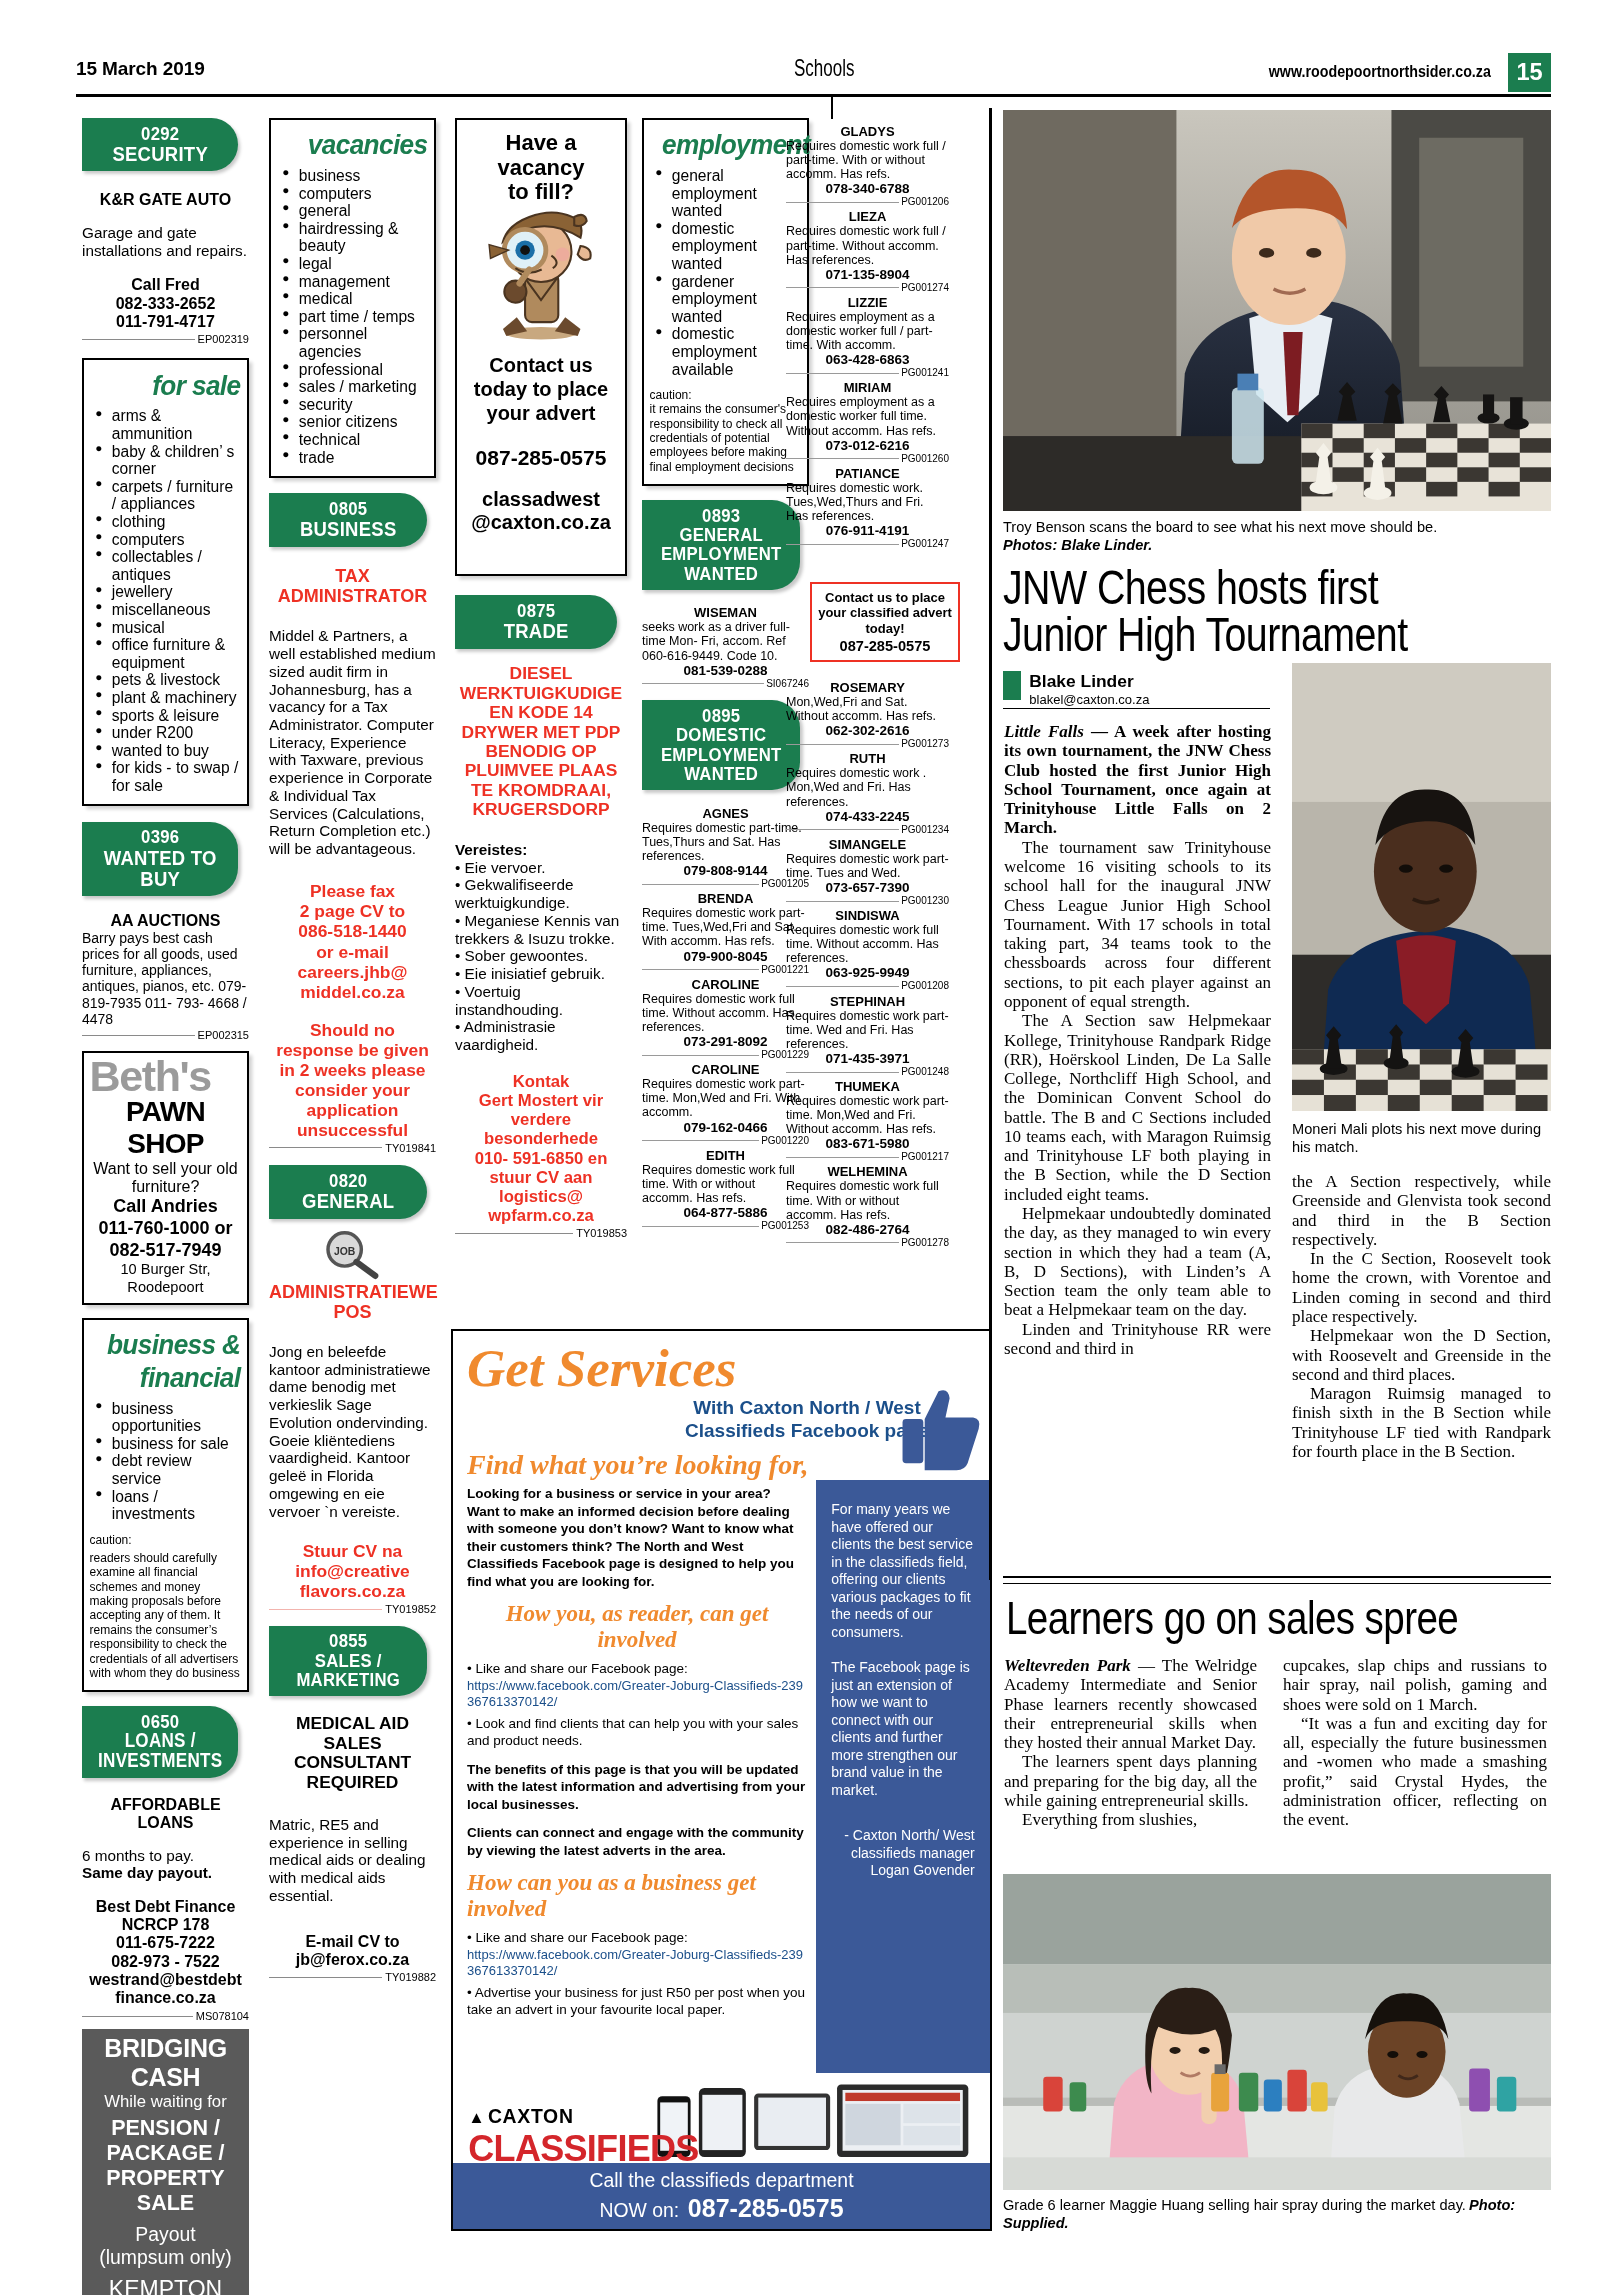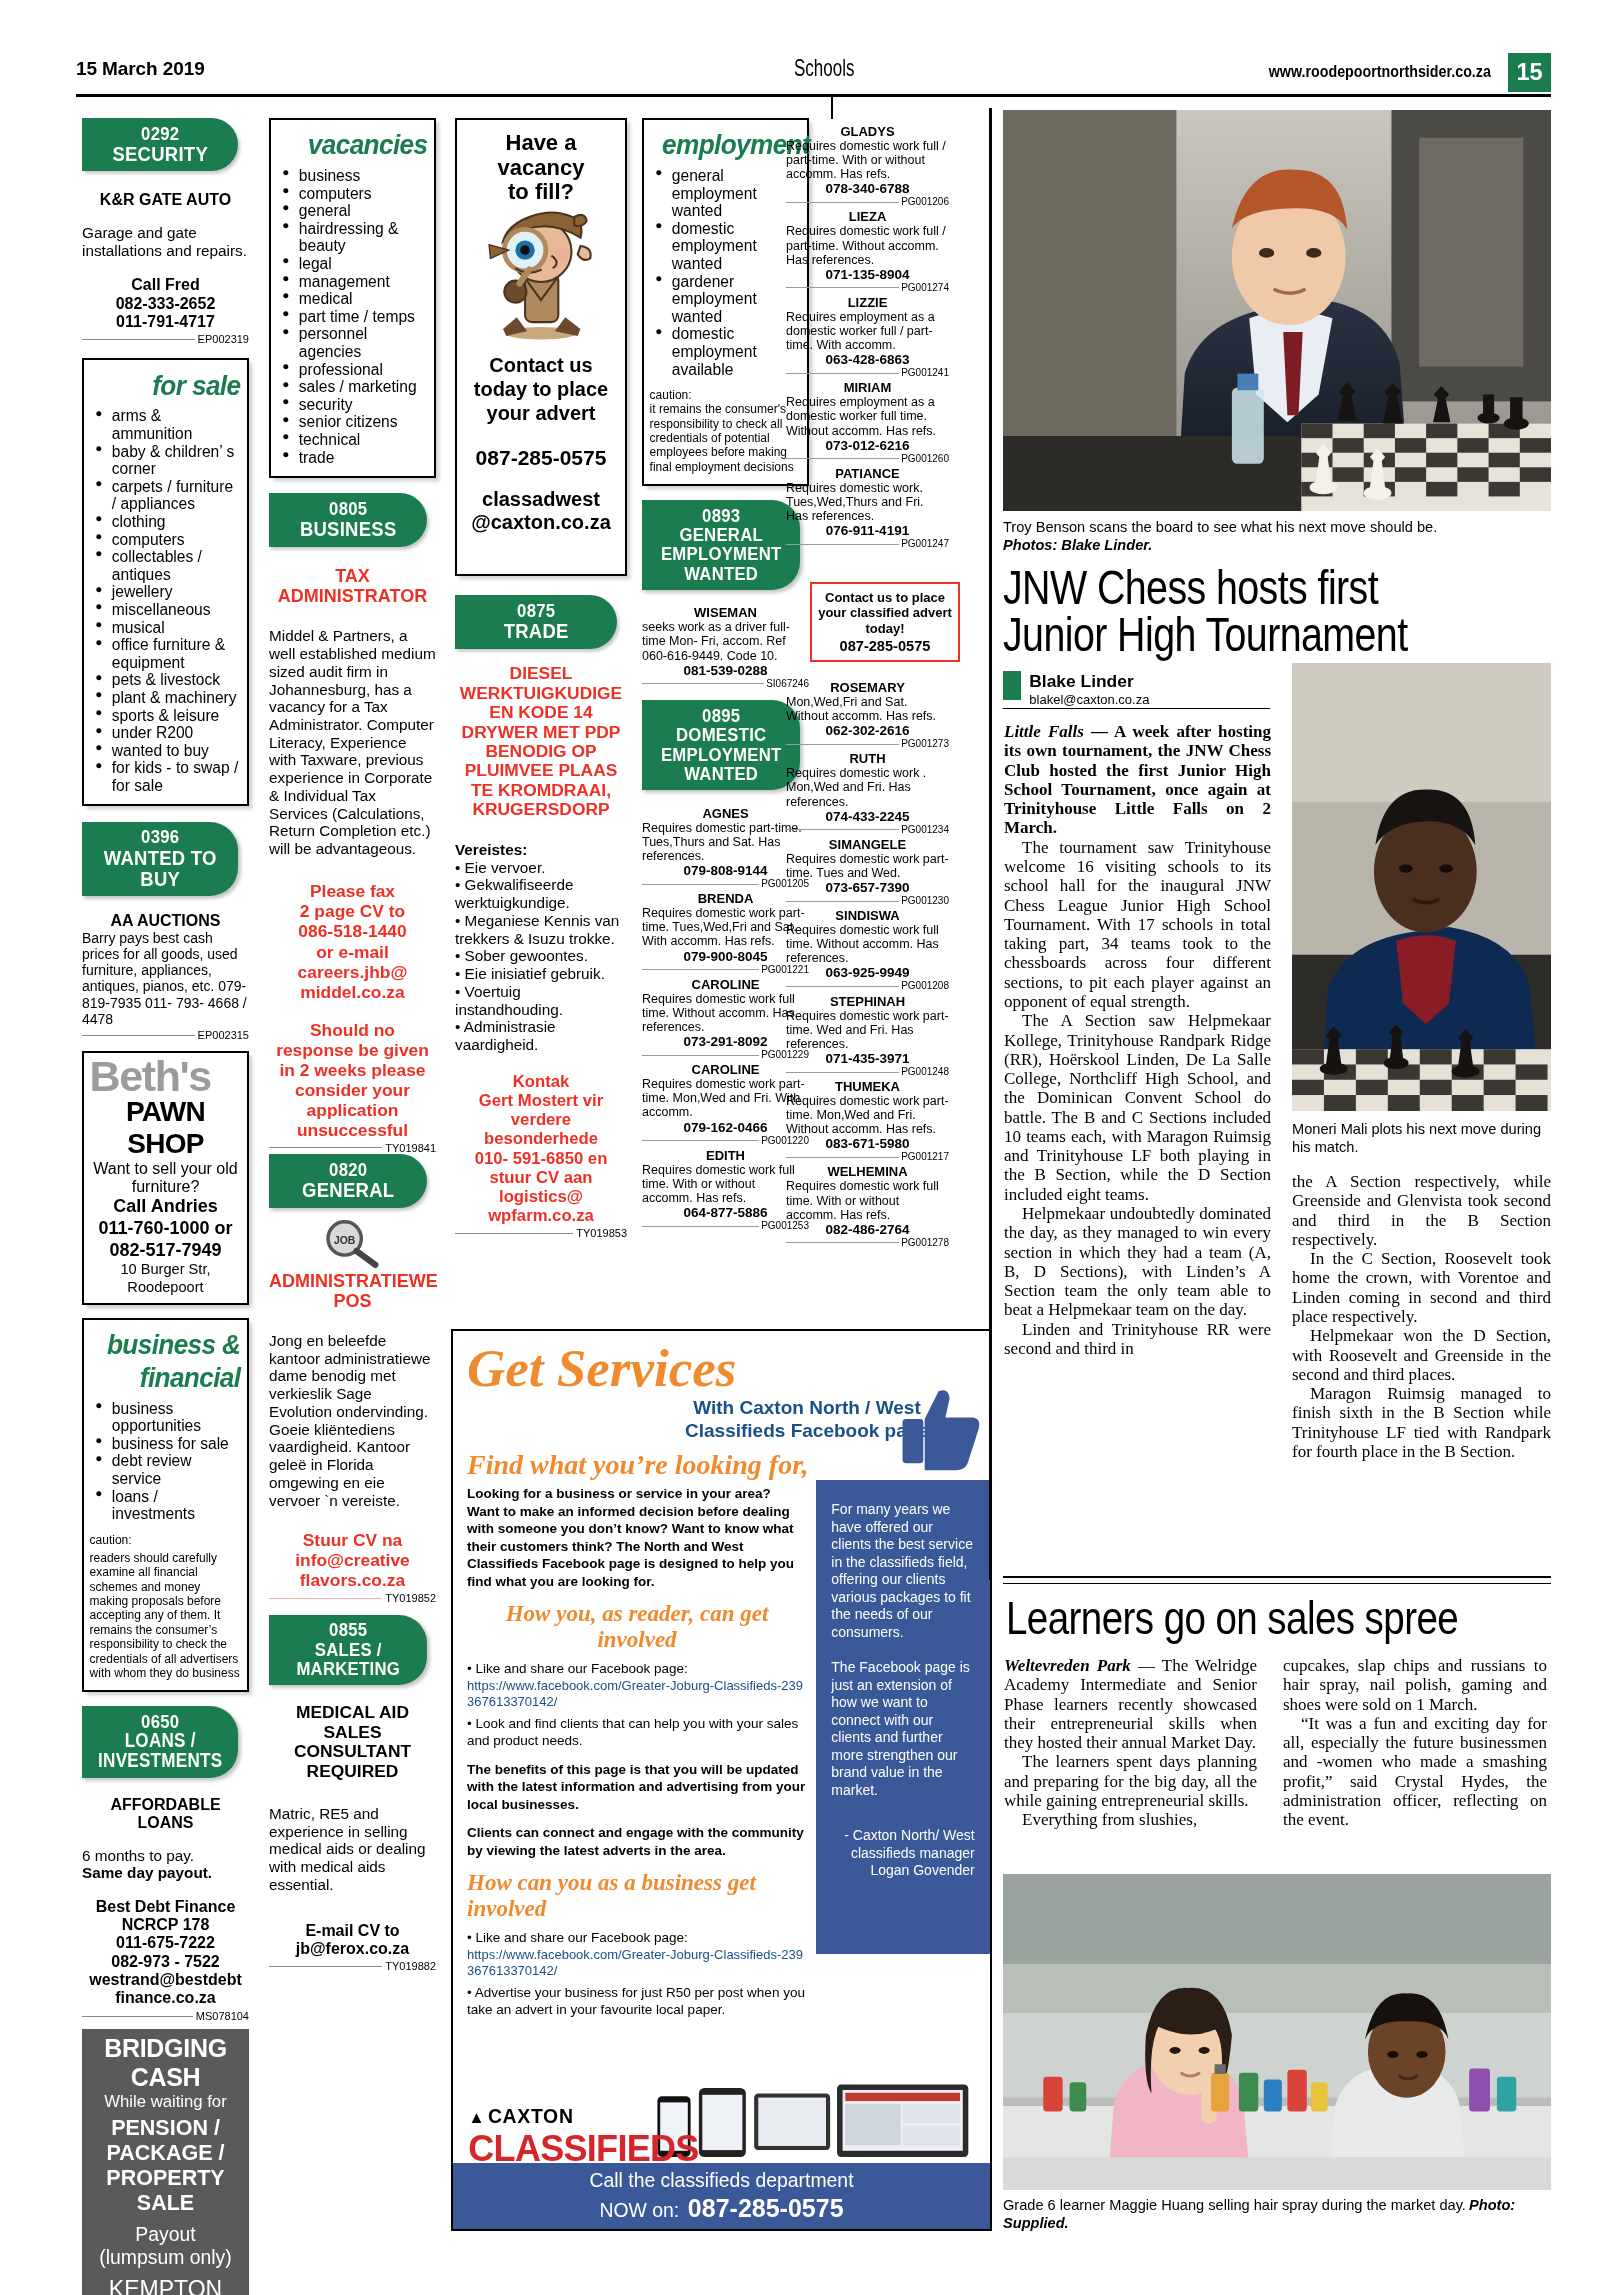--- a/index.html
+++ b/index.html
@@ -248,21 +248,21 @@
 or e-mail
 careers.jhb@
 middel.co.za</div>
       <div class="phone redb" style="margin-top:18px; font-size:17.4px;">Should no response be given in 2 weeks please consider your application unsuccessful</div>
       <div class="refline">
           <span class="ln"></span>
           <span class="cd">TY019841</span>
         </div>
     </div>
 
-    <div class="catbar" style="width:158px; ">
+    <div class="catbar" style="width:158px; margin-top:11px;">
       <span class="num">0820</span>
       <span class="nm">GENERAL</span>
     </div>
 
     <div style="margin-top:11px;">
       <div style="text-align:center;">
         <svg width="64" height="50" viewBox="0 0 92 72">
           <circle cx="34" cy="28" r="24" fill="#d9d9d9" stroke="#555" stroke-width="5"></circle>
           <text x="34" y="36" font-size="15" font-weight="700" text-anchor="middle" fill="#333" font-family="Liberation Sans, sans-serif">JOB</text>
           <line x1="51" y1="46" x2="78" y2="66" stroke="#444" stroke-width="9" stroke-linecap="round"></line>
@@ -366,21 +366,21 @@
     <div style="position:absolute; left:208px; top:66px; width:292px; text-align:center; font-weight:700; font-size:19px; color:#1b4f8a;">With Caxton North / West</div>
     <div style="position:absolute; left:208px; top:89px; width:292px; text-align:center; font-weight:700; font-size:19px; color:#1b4f8a;">Classifieds Facebook page</div>
 
     <svg style="position:absolute; left:444px; top:52px;" width="90" height="90" viewBox="0 0 130 130">
       <path d="M40 52 L60 12 q14 -6 16 10 l-6 28 h40 q12 2 8 16 l-16 50 q-4 10 -16 10 H40z" fill="#3b5998"></path>
       <rect x="8" y="52" width="30" height="64" rx="5" fill="#3b5998"></rect>
     </svg>
 
     <div style="position:absolute; left:14px; top:118px; font-family:'Liberation Serif',serif; font-style:italic; font-weight:700; font-size:28px; color:#f08a2e;">Find what you’re looking for,</div>
 
-    <div style="position:absolute; right:0px; top:149px; width:174px; height:474px; background:#3b5998; color:#fff; padding:21px 15.3px;">
+    <div style="position:absolute; right:0px; top:149px; width:174px; height:593px; background:#3b5998; color:#fff; padding:21px 15.3px;">
       <div style="font-size:14px; line-height:1.25;">For many years we have offered our clients the best service in the classifieds field, offering our clients various packages to fit the needs of our consumers.</div>
       <div style="font-size:14px; line-height:1.25; margin-top:18px;">The Facebook page is just an extension of how we want to connect with our clients and further more strengthen our brand value in the market.</div>
       <div style="font-size:14px; line-height:1.25; margin-top:28px; text-align:right;">- Caxton North/ West classifieds manager Logan Govender</div>
     </div>
 
     <div style="position:absolute; left:14px; top:154px; width:340px;">
       <div style="font-size:13.5px; line-height:1.3; font-weight:600;">Looking for a business or service in your area? Want to make an informed decision before dealing with someone you don’t know? Want to know what their customers think? The North and West Classifieds Facebook page is designed to help you find what you are looking for.</div>
       <div style="font-family:'Liberation Serif',serif; font-style:italic; font-weight:700; font-size:23px; color:#f08a2e; margin-top:11px;text-align:center;">How you, as reader, can get involved</div>
       <div style="font-size:13.5px; line-height:1.3; margin-top:7px;">• Like and share our Facebook page:</div>
       <div style="font-size:13px; line-height:1.25; color:#1b4f8a; word-break:break-all;">https://www.facebook.com/Greater-Joburg-Classifieds-239367613370142/</div>

